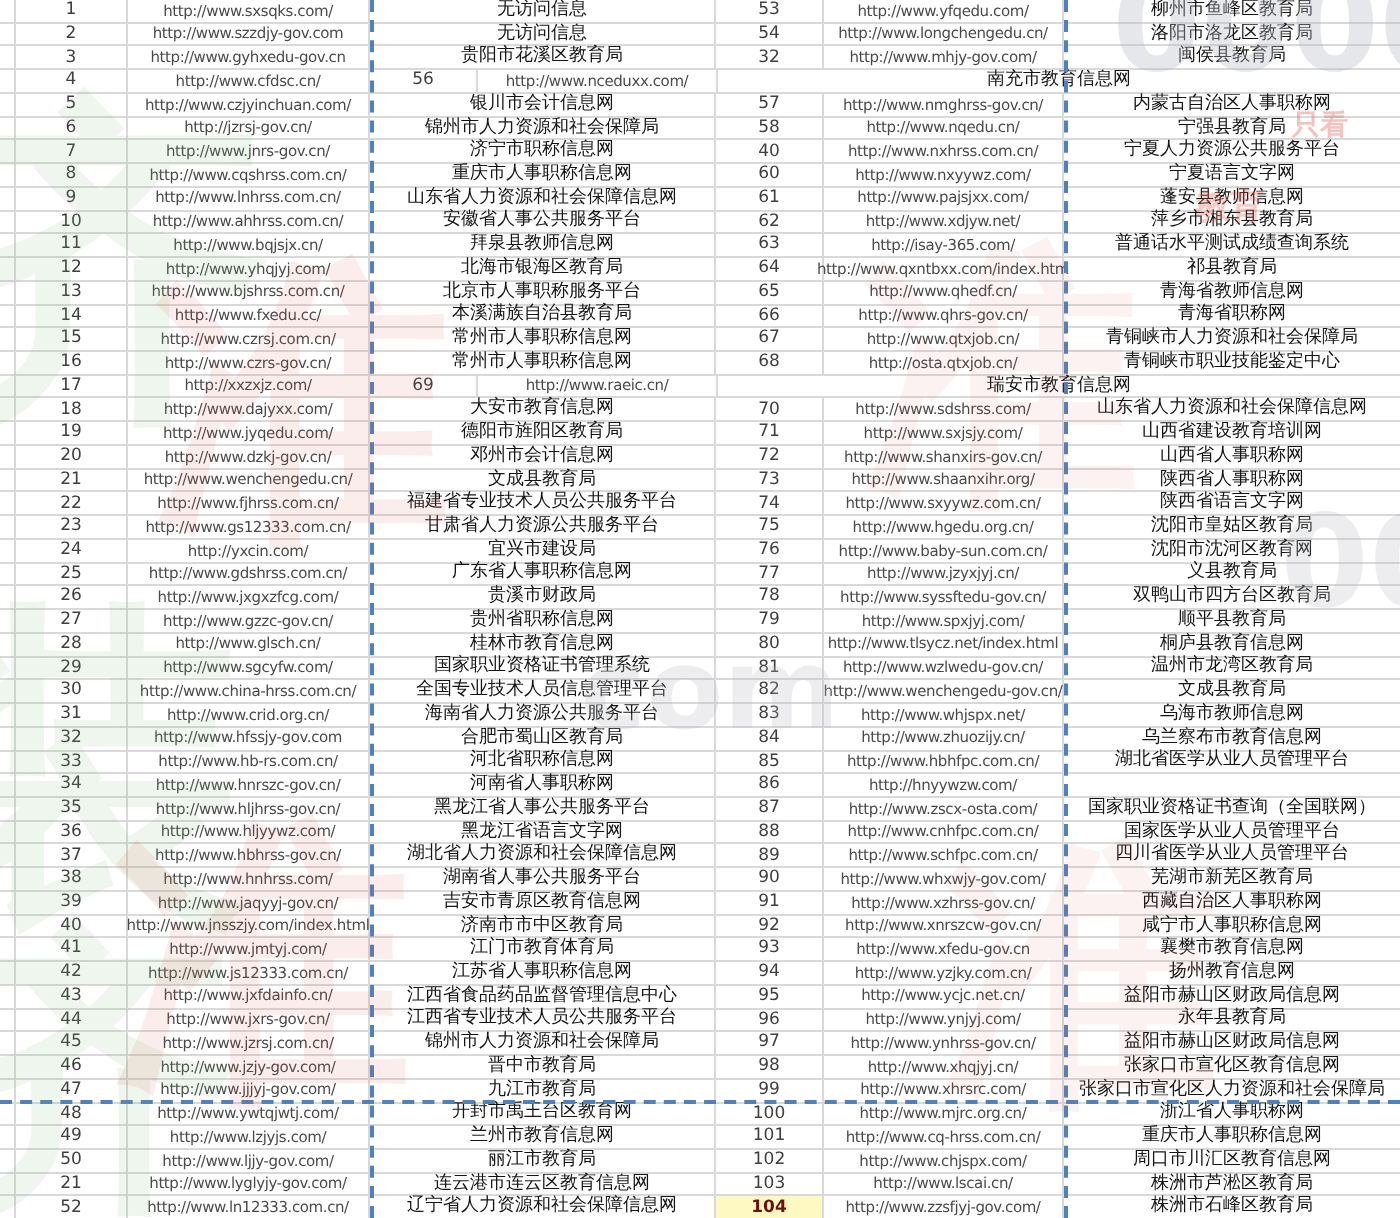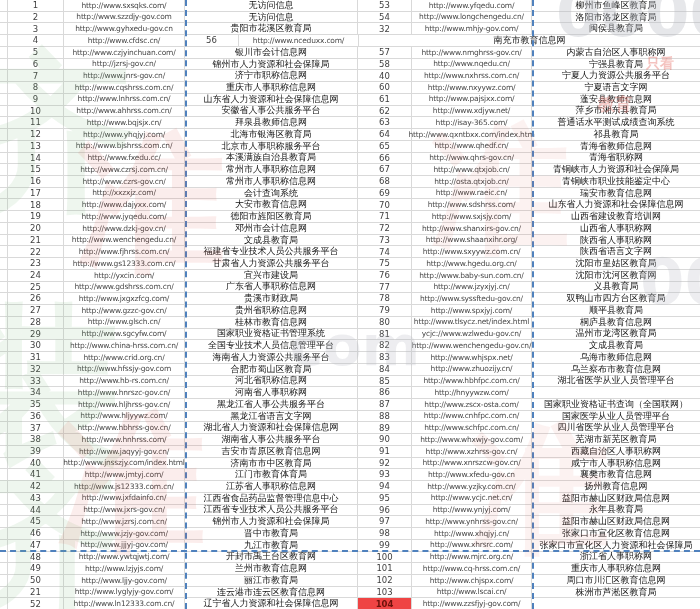--- a/index.html
+++ b/index.html
@@ -15,21 +15,21 @@
     display:flex;align-items:center;justify-content:center;
     white-space:nowrap;overflow:visible;line-height:1;
   }
   .c-sliver{width:8px;}
   .c-num{width:56px;font-size:8.5px;color:#3f3f3f;}
   .c-url{width:121px;font-size:7.5px;color:#4a4a4a;letter-spacing:-0.2px;text-align:right;}
   .c-name{width:173px;font-size:9px;color:#141414;}
   .c-num2{width:54px;font-size:8.5px;color:#3f3f3f;}
   .c-url2{width:120px;font-size:7.5px;color:#4a4a4a;letter-spacing:-0.2px;}
   .c-name2{flex:1;border-right:none;font-size:9px;color:#141414;}
-  .hl{background:#ef4444;color:#6d120b;font-weight:bold;}
+  .hl{background:#fef9c3;color:#6d120b;font-weight:bold;}
   .pb-v{position:absolute;top:0;bottom:0;width:0;border-left:2px dashed #4f81bd;z-index:3;pointer-events:none;}
   .pb-h{position:absolute;left:0;right:0;height:0;border-top:2px dashed #4f81bd;z-index:3;pointer-events:none;}
   .wm{position:absolute;inset:0;z-index:4;pointer-events:none;overflow:hidden;}
   .wm span{position:absolute;font-weight:bold;line-height:1;}
 </style>
 </head>
 <body>
 
 <div class="sheet">
   <div class="tbl">
@@ -173,21 +173,20 @@
         <div class="cell c-url">http://www.czrs-gov.cn/</div>
         <div class="cell c-name">常州市人事职称信息网</div>
         <div class="cell c-num2">68</div>
         <div class="cell c-url2">http://osta.qtxjob.cn/</div>
         <div class="cell c-name2">青铜峡市职业技能鉴定中心</div>
       </div>
       <div class="row">
         <div class="cell c-sliver"></div>
         <div class="cell c-num">17</div>
         <div class="cell c-url">http://xxzxjz.com/</div>
-        <div class="cell c-name">会计查询系统</div>
         <div class="cell c-num2">69</div>
         <div class="cell c-url2">http://www.raeic.cn/</div>
         <div class="cell c-name2">瑞安市教育信息网</div>
       </div>
       <div class="row">
         <div class="cell c-sliver"></div>
         <div class="cell c-num">18</div>
         <div class="cell c-url">http://www.dajyxx.com/</div>
         <div class="cell c-name">大安市教育信息网</div>
         <div class="cell c-num2">70</div>
@@ -283,21 +282,21 @@
         <div class="cell c-num2">80</div>
         <div class="cell c-url2">http://www.tlsycz.net/index.html</div>
         <div class="cell c-name2">桐庐县教育信息网</div>
       </div>
       <div class="row">
         <div class="cell c-sliver"></div>
         <div class="cell c-num">29</div>
         <div class="cell c-url">http://www.sgcyfw.com/</div>
         <div class="cell c-name">国家职业资格证书管理系统</div>
         <div class="cell c-num2">81</div>
-        <div class="cell c-url2">ycjc://www.wzlwedu-gov.cn/</div>
+        <div class="cell c-url2">http://www.wzlwedu-gov.cn/</div>
         <div class="cell c-name2">温州市龙湾区教育局</div>
       </div>
       <div class="row">
         <div class="cell c-sliver"></div>
         <div class="cell c-num">30</div>
         <div class="cell c-url">http://www.china-hrss.com.cn/</div>
         <div class="cell c-name">全国专业技术人员信息管理平台</div>
         <div class="cell c-num2">82</div>
         <div class="cell c-url2">http://www.wenchengedu-gov.cn/</div>
         <div class="cell c-name2">文成县教育局</div>
@@ -491,20 +490,21 @@
         <div class="cell c-url2">http://www.lscai.cn/</div>
         <div class="cell c-name2">株洲市芦淞区教育局</div>
       </div>
       <div class="row">
         <div class="cell c-sliver"></div>
         <div class="cell c-num">52</div>
         <div class="cell c-url">http://www.ln12333.com.cn/</div>
         <div class="cell c-name">辽宁省人力资源和社会保障信息网</div>
         <div class="cell c-num2 hl">104</div>
         <div class="cell c-url2">http://www.zzsfjyj-gov.com/</div>
+        <div class="cell c-name2">株洲市石峰区教育局</div>
       </div>
     </div>
   <div class="pb-v" id="pbv1" style="left: 185px;"></div>
   <div class="pb-v" id="pbv2" style="left: 532px;"></div>
   <div class="pb-h" id="pbh1" style="top: 550px;"></div>
   <div class="wm" id="wm">
       <span style="left: -34px; top: 48px; font-size: 170px; color: rgb(122, 184, 122); opacity: 0.12;">齐</span>
       <span style="left: -44px; top: 300px; font-size: 170px; color: rgb(122, 184, 122); opacity: 0.12;">装</span>
       <span style="left: -30px; top: 462px; font-size: 150px; color: rgb(122, 184, 122); opacity: 0.12;">齐</span>
       <span style="left: 76px; top: 128px; font-size: 150px; color: rgb(226, 87, 76); opacity: 0.1;">准</span>

